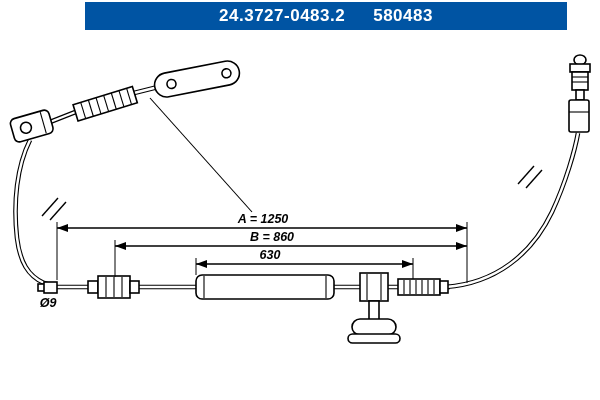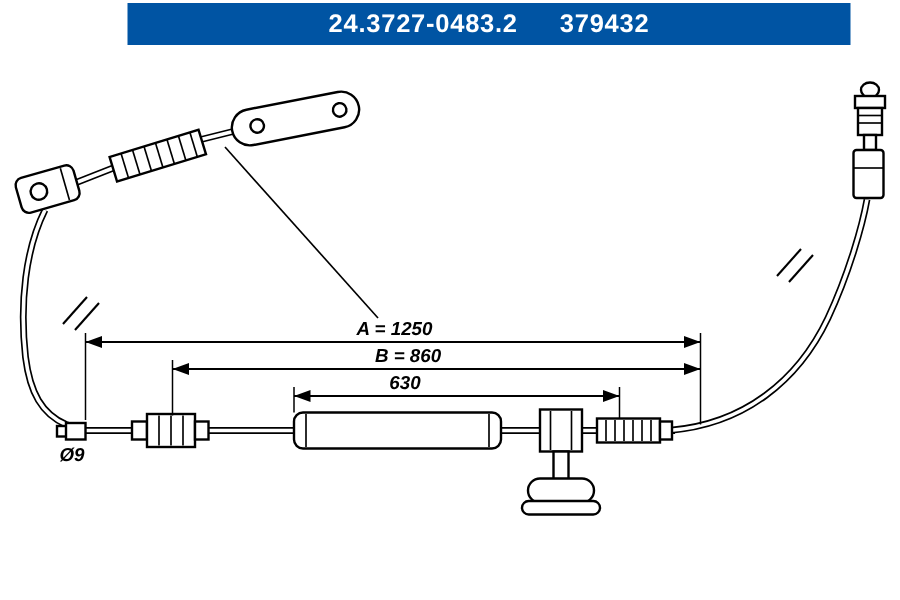--- a/index.html
+++ b/index.html
@@ -33,21 +33,21 @@
   .arrow{fill:#000;stroke:none;}
   .mark{stroke:#000;stroke-width:1.4;fill:none;}
 </style>
 </head>
 <body>
 
 <div class="stage">
 
   <div class="header-bar">
     <span>24.3727-0483.2</span>
-    <span>379432</span>
+    <span>580483</span>
   </div>
 
   <div class="drawing">
     <svg width="600" height="370" viewBox="0 30 600 370">
 
       <g>
         <path class="cable-outer" d="M 30,140 C 17,166 13,202 17,238 C 20,262 28,276 44,283 L 56,287"></path>
         <path class="cable-inner" d="M 30,140 C 17,166 13,202 17,238 C 20,262 28,276 44,283 L 56,287"></path>
       </g>
 

